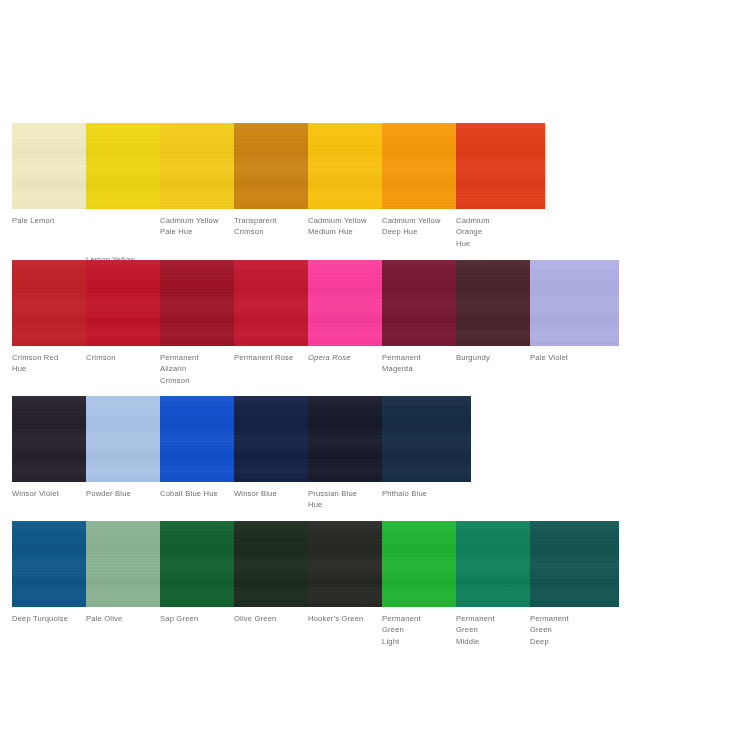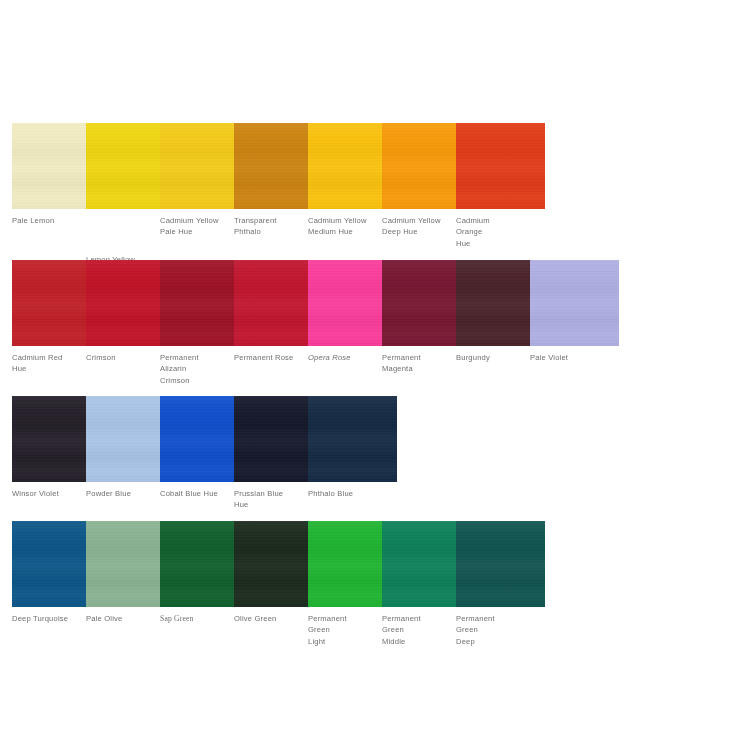--- a/index.html
+++ b/index.html
@@ -96,42 +96,42 @@
         <span class="swatch-chip" style="background-color: rgb(240, 214, 17);"></span>
         <span class="swatch-label" style="color: rgb(111, 111, 111); margin-top: 45px;">Lemon Yellow</span>
       </div>
       <div class="swatch-cell">
         <span class="swatch-chip" style="background-color: rgb(244, 203, 25);"></span>
         <span class="swatch-label" style="color: rgb(111, 111, 111);">Cadmium Yellow
 Pale Hue</span>
       </div>
       <div class="swatch-cell">
         <span class="swatch-chip" style="background-color: rgb(204, 132, 16);"></span>
-        <span class="swatch-label" style="color: rgb(111, 111, 111);">Transparent Phthalo</span>
+        <span class="swatch-label" style="color: rgb(111, 111, 111);">Transparent Crimson</span>
       </div>
       <div class="swatch-cell">
         <span class="swatch-chip" style="background-color: rgb(250, 194, 13);"></span>
         <span class="swatch-label" style="color: rgb(111, 111, 111);">Cadmium Yellow
 Medium Hue</span>
       </div>
       <div class="swatch-cell">
         <span class="swatch-chip" style="background-color: rgb(248, 154, 9);"></span>
         <span class="swatch-label" style="color: rgb(111, 111, 111);">Cadmium Yellow
 Deep Hue</span>
       </div>
       <div class="swatch-cell">
         <span class="swatch-chip" style="background-color: rgb(226, 59, 24);"></span>
         <span class="swatch-label" style="color: rgb(111, 111, 111);">Cadmium Orange
 Hue</span>
       </div>
     </div>
     <div class="swatch-row" data-row="1">
       <div class="swatch-cell">
         <span class="swatch-chip" style="background-color: rgb(192, 31, 38);"></span>
-        <span class="swatch-label" style="color: rgb(111, 111, 111);">Cadmium Red Hue</span>
+        <span class="swatch-label" style="color: rgb(111, 111, 111);">Crimson Red Hue</span>
       </div>
       <div class="swatch-cell">
         <span class="swatch-chip" style="background-color: rgb(194, 18, 39);"></span>
         <span class="swatch-label" style="color: rgb(111, 111, 111);">Crimson</span>
       </div>
       <div class="swatch-cell">
         <span class="swatch-chip" style="background-color: rgb(158, 18, 37);"></span>
         <span class="swatch-label" style="color: rgb(111, 111, 111);">Permanent Alizarin
 Crimson</span>
       </div>
@@ -164,44 +164,52 @@
       </div>
       <div class="swatch-cell">
         <span class="swatch-chip" style="background-color: rgb(169, 196, 232);"></span>
         <span class="swatch-label" style="color: rgb(111, 111, 111);">Powder Blue</span>
       </div>
       <div class="swatch-cell">
         <span class="swatch-chip" style="background-color: rgb(15, 79, 204);"></span>
         <span class="swatch-label" style="color: rgb(111, 111, 111);">Cobalt Blue Hue</span>
       </div>
       <div class="swatch-cell">
+        <span class="swatch-chip" style="background-color: rgb(18, 31, 69);"></span>
+        <span class="swatch-label" style="color: rgb(111, 111, 111);">Winsor Blue</span>
+      </div>
+      <div class="swatch-cell">
         <span class="swatch-chip" style="background-color: rgb(20, 24, 43);"></span>
         <span class="swatch-label" style="color: rgb(111, 111, 111);">Prussian Blue Hue</span>
       </div>
       <div class="swatch-cell">
         <span class="swatch-chip" style="background-color: rgb(20, 42, 68);"></span>
         <span class="swatch-label" style="color: rgb(111, 111, 111);">Phthalo Blue</span>
       </div>
     </div>
     <div class="swatch-row" data-row="3">
       <div class="swatch-cell">
         <span class="swatch-chip" style="background-color: rgb(11, 86, 136);"></span>
         <span class="swatch-label" style="color: rgb(111, 111, 111);">Deep Turquoise</span>
       </div>
       <div class="swatch-cell">
         <span class="swatch-chip" style="background-color: rgb(138, 179, 146);"></span>
         <span class="swatch-label" style="color: rgb(111, 111, 111);">Pale Olive</span>
       </div>
       <div class="swatch-cell">
         <span class="swatch-chip" style="background-color: rgb(16, 96, 44);"></span>
-        <span class="swatch-label" style="color: rgb(111, 111, 111); font-family: Liberation Serif, serif;">Sap Green</span>
+        <span class="swatch-label" style="color: rgb(111, 111, 111);">Sap Green</span>
       </div>
       <div class="swatch-cell">
         <span class="swatch-chip" style="background-color: rgb(27, 42, 28);"></span>
         <span class="swatch-label" style="color: rgb(111, 111, 111);">Olive Green</span>
+      </div>
+      <div class="swatch-cell">
+        <span class="swatch-chip" style="background-color: rgb(37, 39, 35);"></span>
+        <span class="swatch-label" style="color: rgb(111, 111, 111);">Hooker's Green</span>
       </div>
       <div class="swatch-cell">
         <span class="swatch-chip" style="background-color: rgb(31, 180, 48);"></span>
         <span class="swatch-label" style="color: rgb(111, 111, 111);">Permanent Green
 Light</span>
       </div>
       <div class="swatch-cell">
         <span class="swatch-chip" style="background-color: rgb(13, 129, 89);"></span>
         <span class="swatch-label" style="color: rgb(111, 111, 111);">Permanent Green
 Middle</span>

